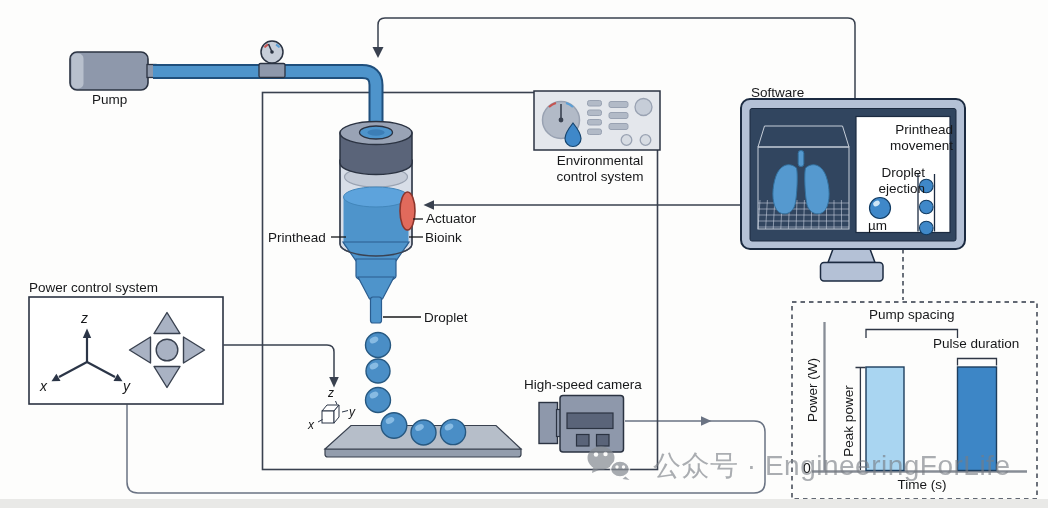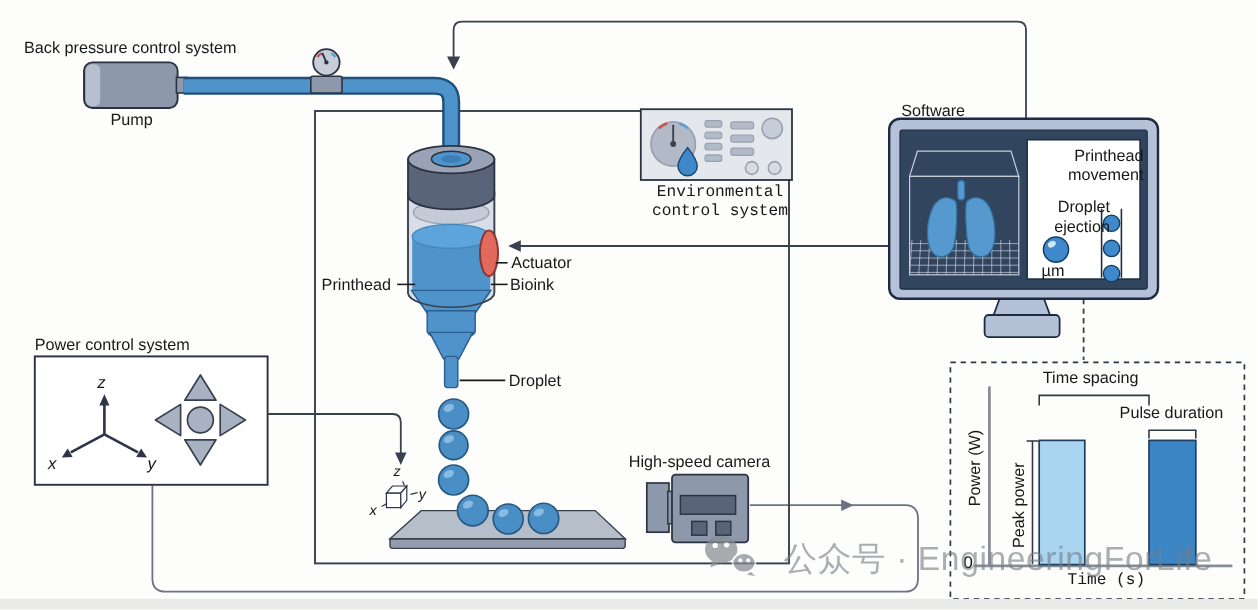--- a/index.html
+++ b/index.html
@@ -1,20 +1,20 @@
 <!DOCTYPE html>
 <html><head>
 <meta charset="utf-8">
 <style>
   html,body{margin:0;padding:0;}
   #stage{position:relative;width:1048px;height:508px;background:#fdfdfc;font-family:"Liberation Sans",sans-serif;overflow:hidden;}
   #stage svg{position:absolute;left:0;top:0;}
   .lbl{position:absolute;color:#17181a;font-size:13.5px;line-height:1.18;white-space:nowrap;}
   .wrap{white-space:normal;text-align:right;}
-  .ctr{text-align:center;font-family:Liberation Mono, monospace;}
+  .ctr{text-align:center;}
   .it{font-style:italic;}
   .rotc{transform:translate(-50%,-50%) rotate(-90deg);}
   #wm{position:absolute;left:633px;top:447px;font-size:28px;color:rgba(120,125,130,0.62);letter-spacing:.5px;white-space:nowrap;margin-left:20px;}
 </style>
 </head>
 <body>
 
 <div id="stage">
 <svg width="1048" height="508" viewBox="0 0 1048 508">
 
@@ -205,21 +205,20 @@
     <polygon points="593,467 599,470 592,473" fill="#878c93"></polygon>
     <circle cx="596" cy="454.5" r="2.2" fill="#fdfdfc"></circle>
     <circle cx="605.5" cy="454" r="2.2" fill="#fdfdfc"></circle>
     <ellipse cx="620" cy="469" rx="9.5" ry="8" fill="#878c93" stroke="#fdfdfc" stroke-width="1.5"></ellipse>
     <polygon points="625.5,476.5 629.5,480 622.5,479" fill="#878c93"></polygon>
     <circle cx="617" cy="467" r="1.7" fill="#fdfdfc"></circle>
     <circle cx="623.5" cy="467" r="1.7" fill="#fdfdfc"></circle>
   </g>
 </svg>
 
-  <div class="lbl" style="left:20px;top:32px">Back pressure control system</div>
   <div class="lbl" style="left:92px;top:92px">Pump</div>
   <div class="lbl" style="left:268px;top:230px">Printhead</div>
   <div class="lbl" style="left:426px;top:211px">Actuator</div>
   <div class="lbl" style="left:425px;top:230px">Bioink</div>
   <div class="lbl" style="left:424px;top:310px">Droplet</div>
   <div class="lbl" style="left:29px;top:280px">Power control system</div>
   <div class="lbl wrap ctr" style="left:535px;top:153px;width:130px">Environmental control system</div>
   <div class="lbl" style="left:751px;top:85px">Software</div>
   <div class="lbl" style="left:524px;top:377px">High-speed camera</div>
 
@@ -228,21 +227,21 @@
   <div class="lbl it" style="left:123px;top:378px;font-size:14px">y</div>
 
   <div class="lbl it" style="left:328px;top:386px;font-size:12px">z</div>
   <div class="lbl it" style="left:349px;top:405px;font-size:12px">y</div>
   <div class="lbl it" style="left:308px;top:418px;font-size:12px">x</div>
 
   <div class="lbl wrap" style="left:865px;top:122px;width:88px">Printhead movement</div>
   <div class="lbl wrap" style="left:865px;top:165px;width:60px">Droplet ejection</div>
   <div class="lbl" style="left:868px;top:218px">µm</div>
 
-  <div class="lbl" style="left:869px;top:307px">Time spacing</div>
+  <div class="lbl" style="left:869px;top:307px">Pump spacing</div>
   <div class="lbl" style="left:933px;top:336px">Pulse duration</div>
   <div class="lbl rotc" style="left:813px;top:390px">Power (W)</div>
   <div class="lbl rotc" style="left:849px;top:421px">Peak power</div>
   <div class="lbl" style="left:803px;top:460px;font-size:14px">0</div>
   <div class="lbl ctr" style="left:885px;top:477px;width:74px">Time (s)</div>
 
   <div id="wm">公众号 · EngineeringForLife</div>
 </div>
 
 </body></html>

